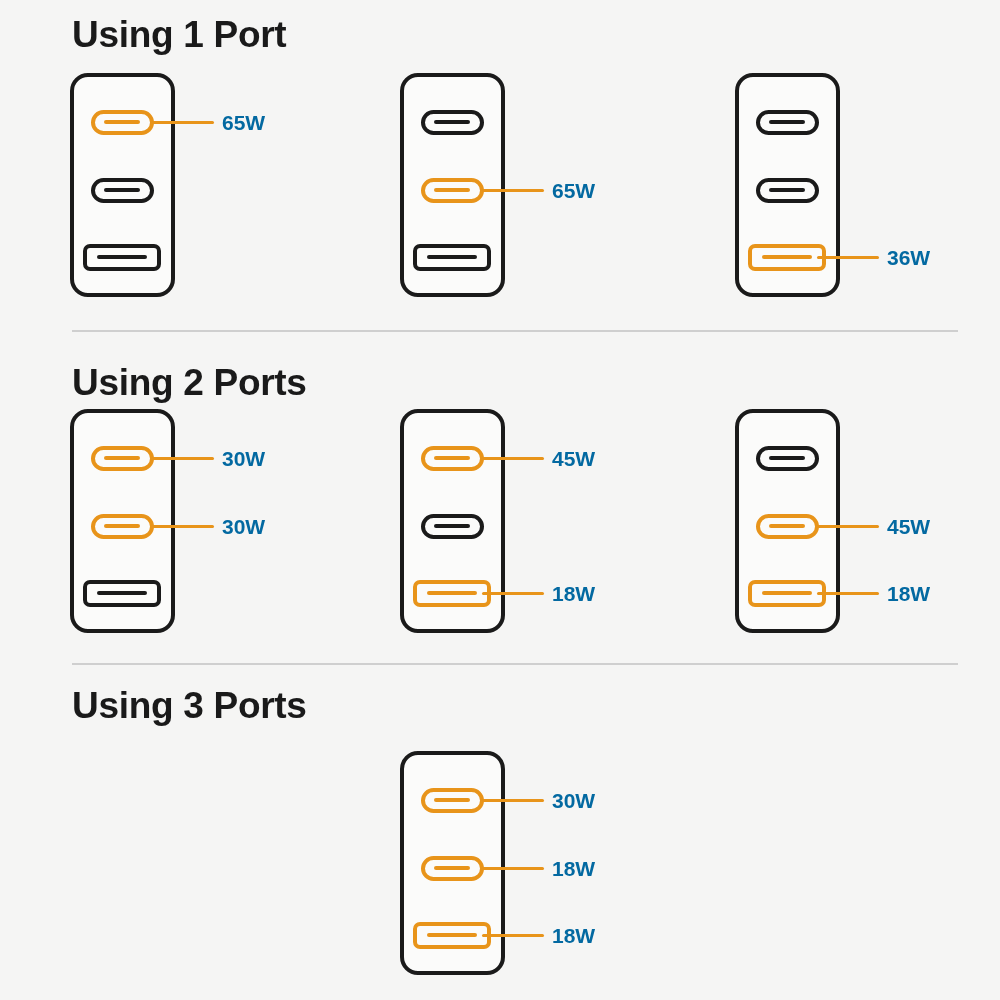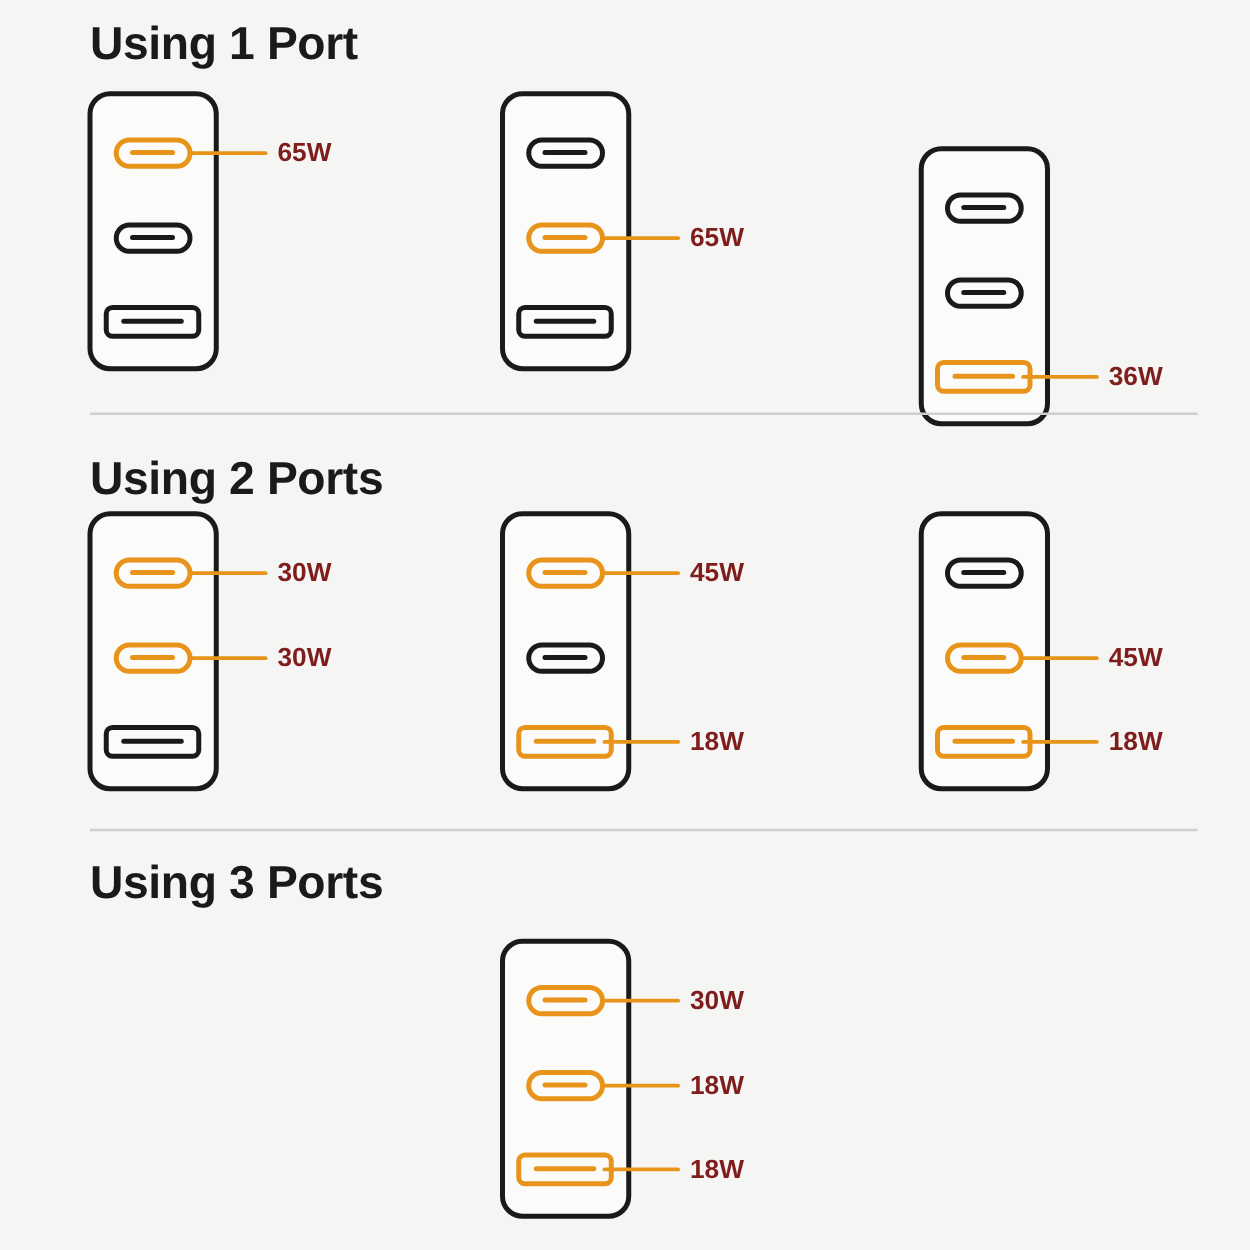--- a/index.html
+++ b/index.html
@@ -118,21 +118,21 @@
   .callout-line {
     position: absolute;
     height: 3px;
     background: #e8941a;
     border-radius: 2px;
   }
   .callout-label {
     position: absolute;
     font-size: 21px;
     font-weight: bold;
-    color: #7f1d1d;
+    color: #0369a1;
     line-height: 1;
     white-space: nowrap;
   }
 </style>
 </head>
 <body>
 
 <div class="page">
     <div class="section" id="section-0" style="top: 0px; height: 332px;">
       <div class="section-title" style="top: 16px;">Using 1 Port</div>
@@ -157,21 +157,21 @@
         </div>
         <div class="port usbc active" style="left: 420.5px; top: 177.5px;">
           <span class="port-inner"></span>
         </div>
         <div class="callout-line" style="left: 482px; top: 188.5px; width: 62px;"></div>
         <div class="callout-label" style="left: 552px; top: 180px;">65W</div>
         <div class="port usba" style="left: 413px; top: 243.5px;">
           <span class="port-inner"></span>
         </div>
       </div>
-      <div class="unit" style="left: 0px; width: 956px; margin-top: 44px;">
+      <div class="unit" style="left: 0px; width: 956px;">
         <div class="charger-body" style="left: 735px; top: 73px;"></div>
         <div class="port usbc" style="left: 755.5px; top: 109.5px;">
           <span class="port-inner"></span>
         </div>
         <div class="port usbc" style="left: 755.5px; top: 177.5px;">
           <span class="port-inner"></span>
         </div>
         <div class="port usba active" style="left: 748px; top: 243.5px;">
           <span class="port-inner"></span>
         </div>

